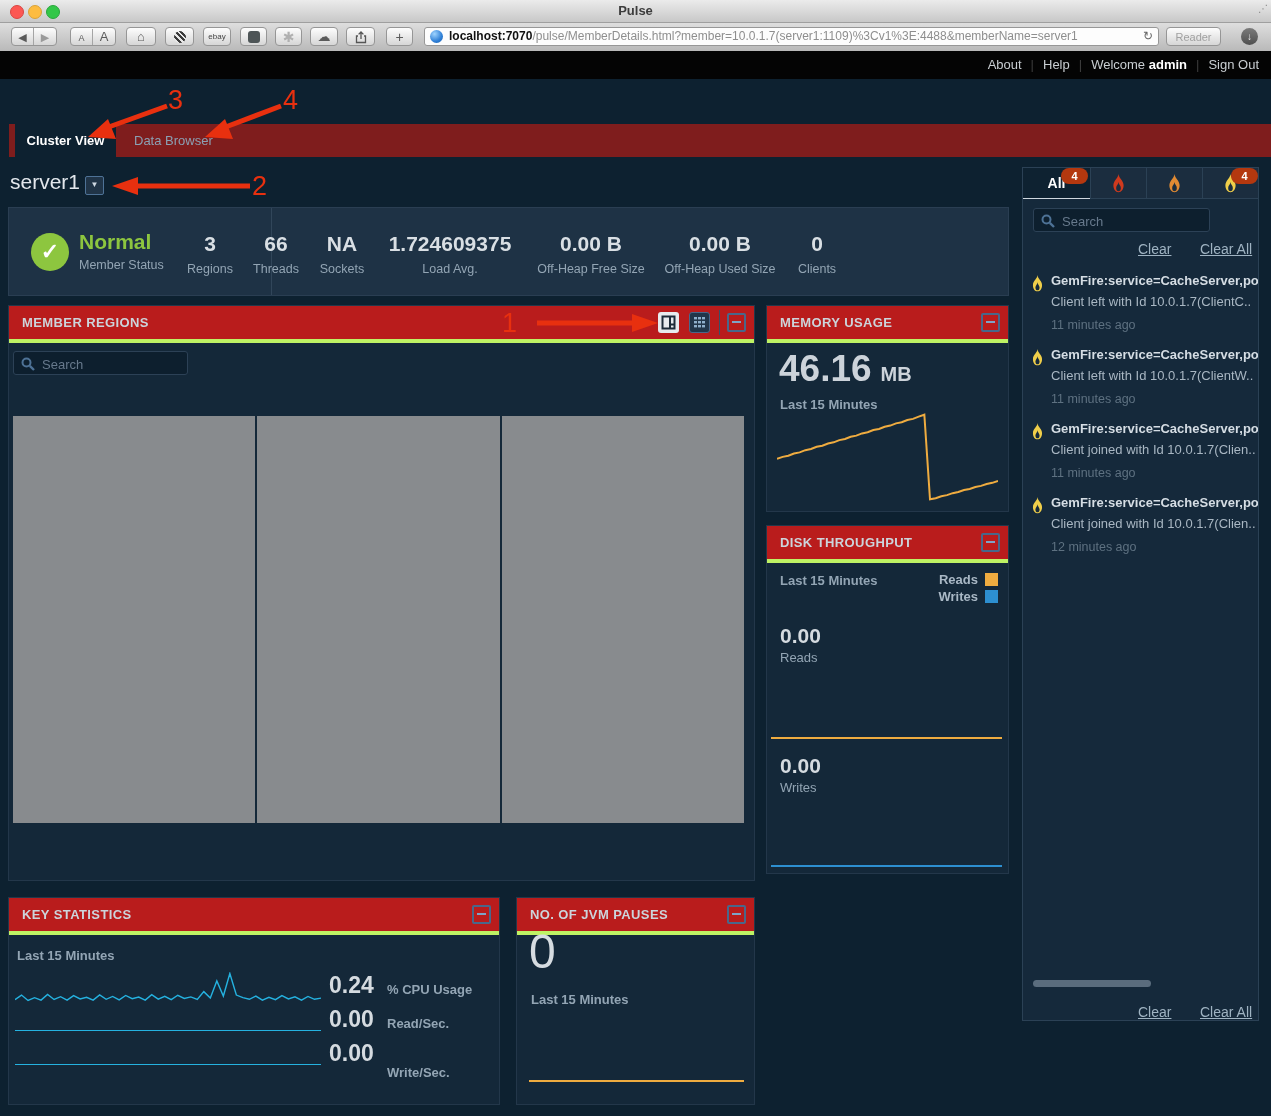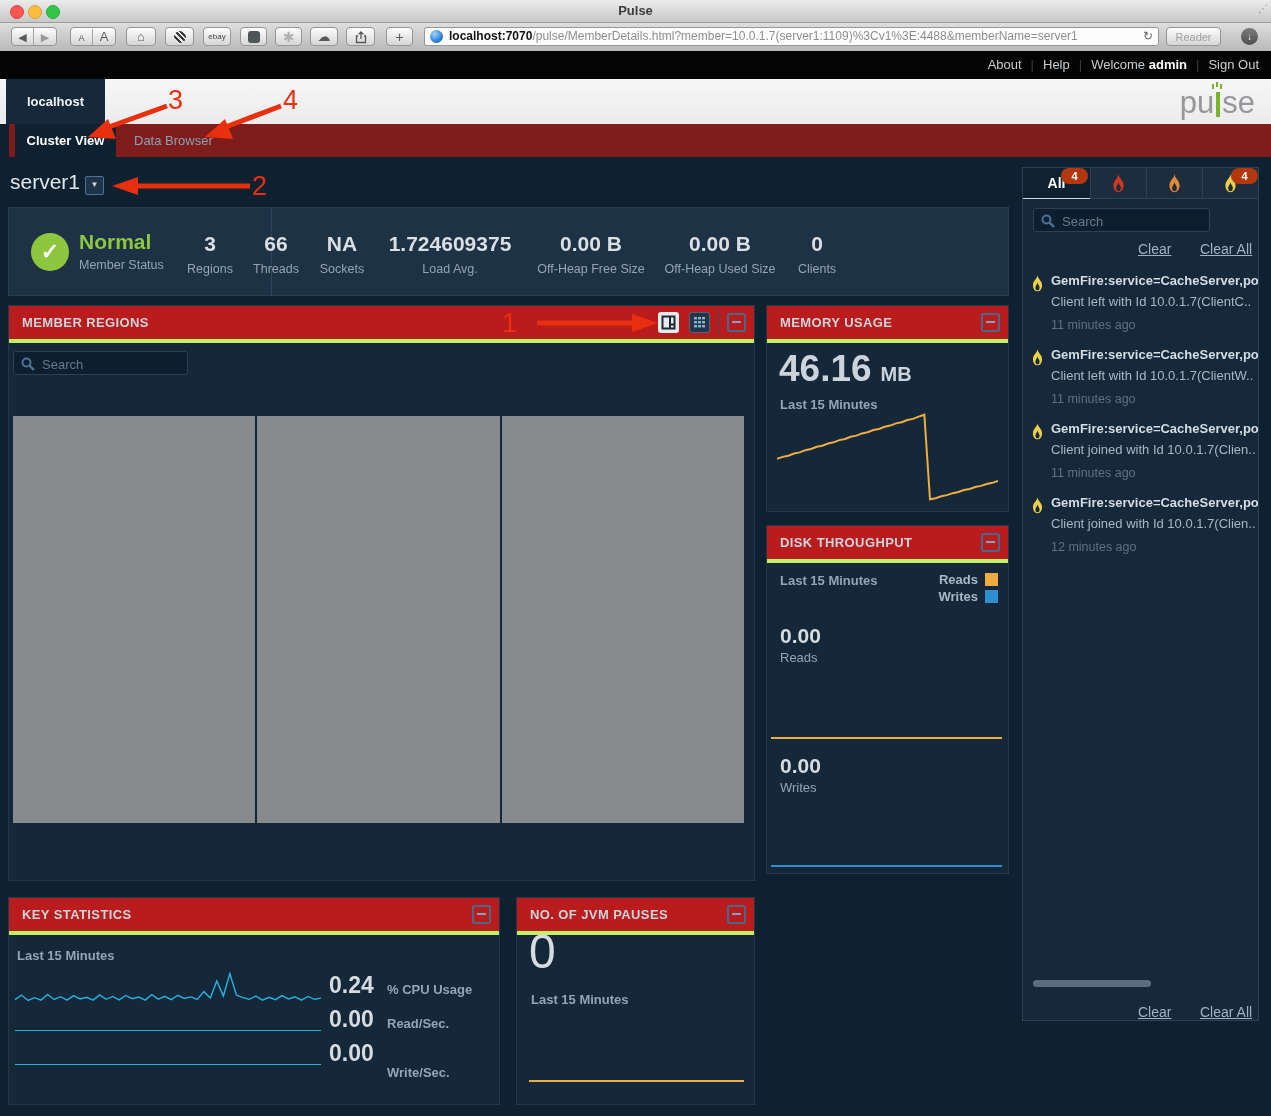--- a/index.html
+++ b/index.html
@@ -167,30 +167,20 @@
     <div class="tbtn" style="left:1166px;width:55px;color:#a0a0a0;"><span>Reader</span></div>
     <div style="position:absolute;left:1241px;top:5px;width:17px;height:17px;border-radius:50%;background:linear-gradient(#7b7b7b,#4f4f4f);color:#eee;font-size:10px;text-align:center;line-height:17px;">↓</div>
   </div>
 
   <div class="topbar">
     <span style="padding-right:12px;">
       <a>About</a><span class="sep">|</span><a>Help</a><span class="sep">|</span><span>Welcome</span>&nbsp;<span class="usr">admin</span><span class="sep">|</span><a>Sign Out</a>
     </span>
   </div>
 
-  <div class="whitebar">
-    <div class="hosttab">localhost</div>
-    <div class="logo">
-      <span>pu</span>
-        <span class="bar">
-          <i></i>
-        </span>
-        <span>se</span>
-    </div>
-  </div>
 
   <div class="navbar">
     <div class="navtab">Cluster View</div>
     <div class="navtab2">Data Browser</div>
   </div>
 
   <div class="member-row">server1</div>
   <div class="ddbox">▼</div>
 
   <div class="statusbar">

